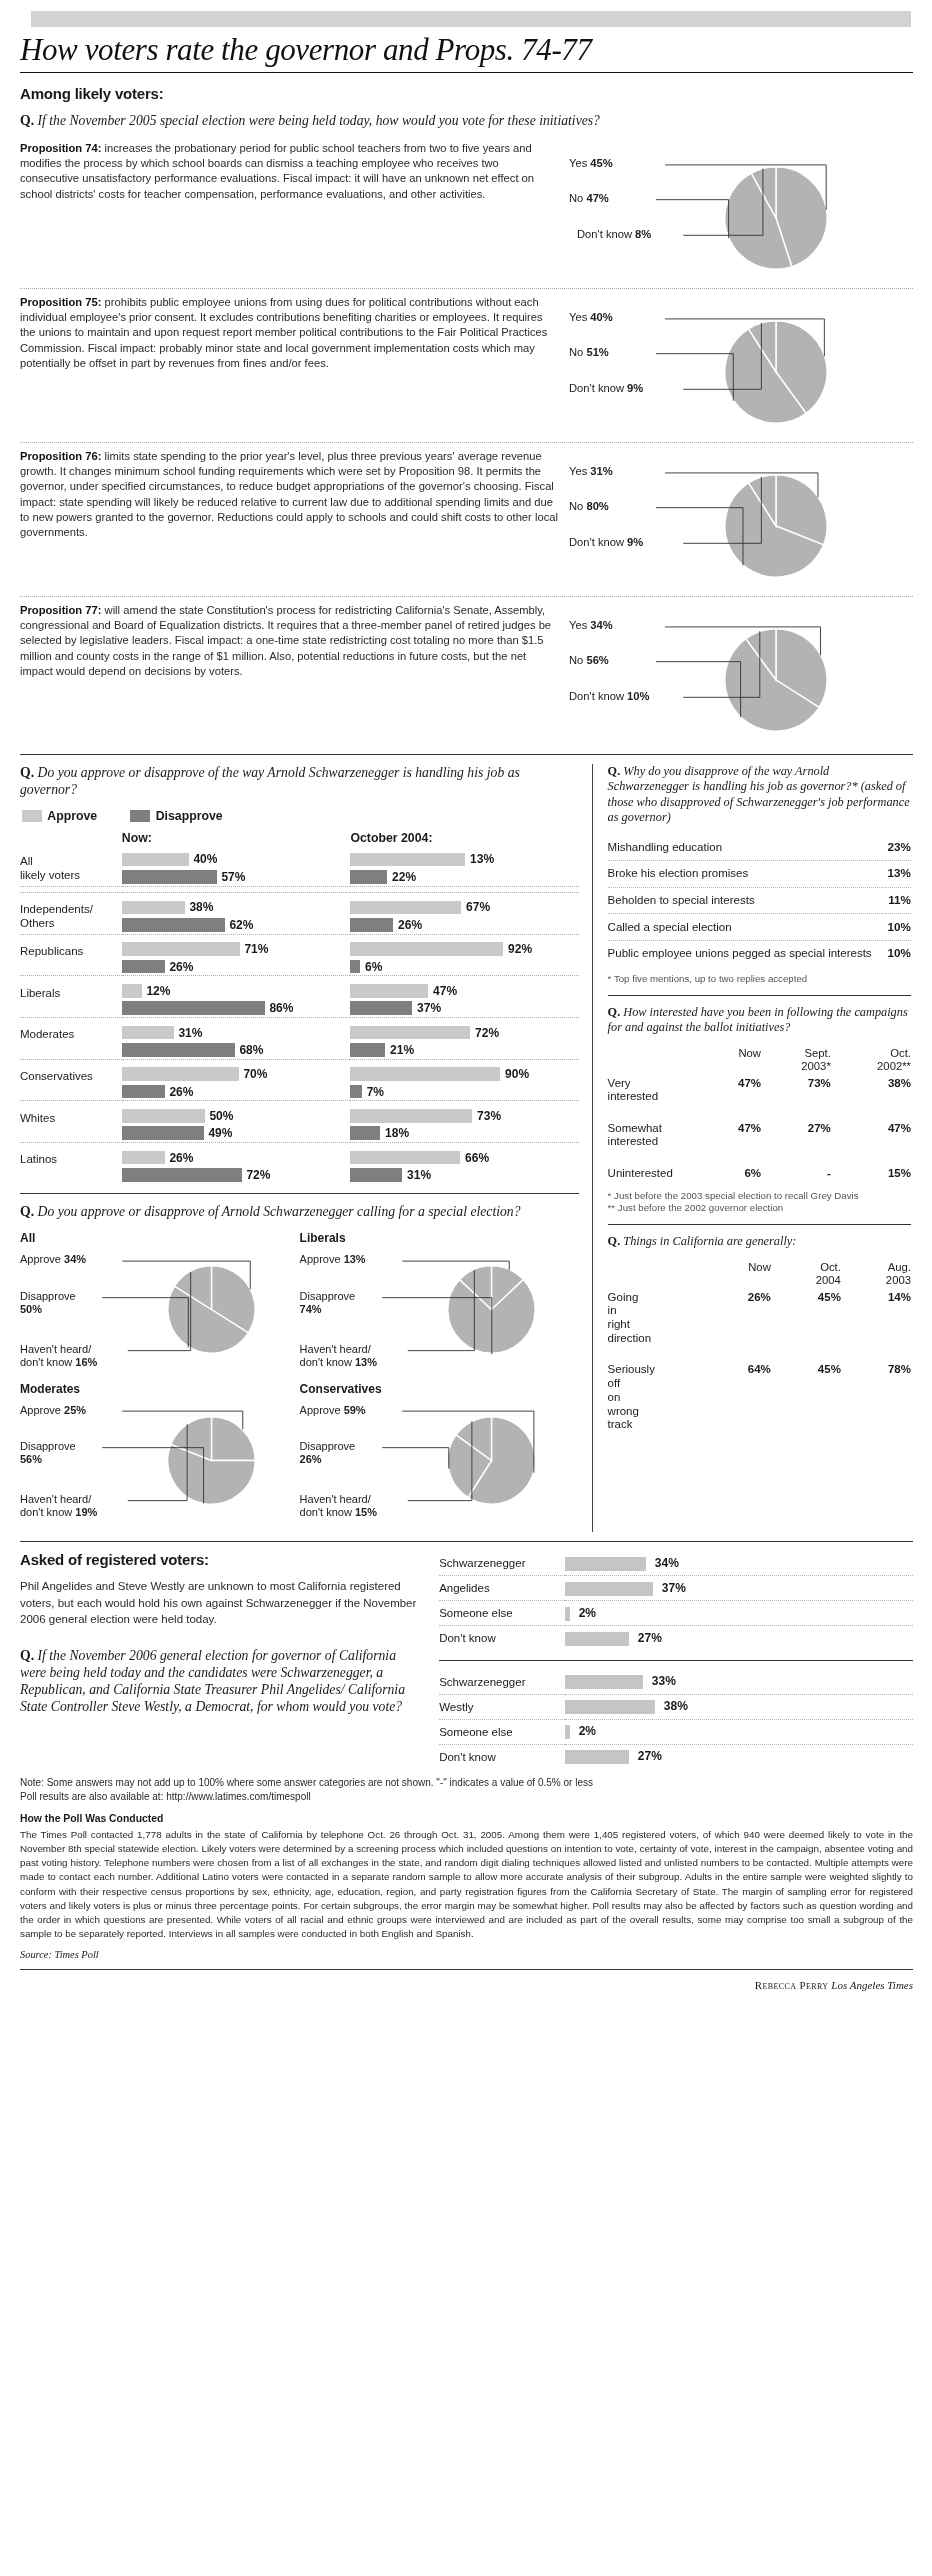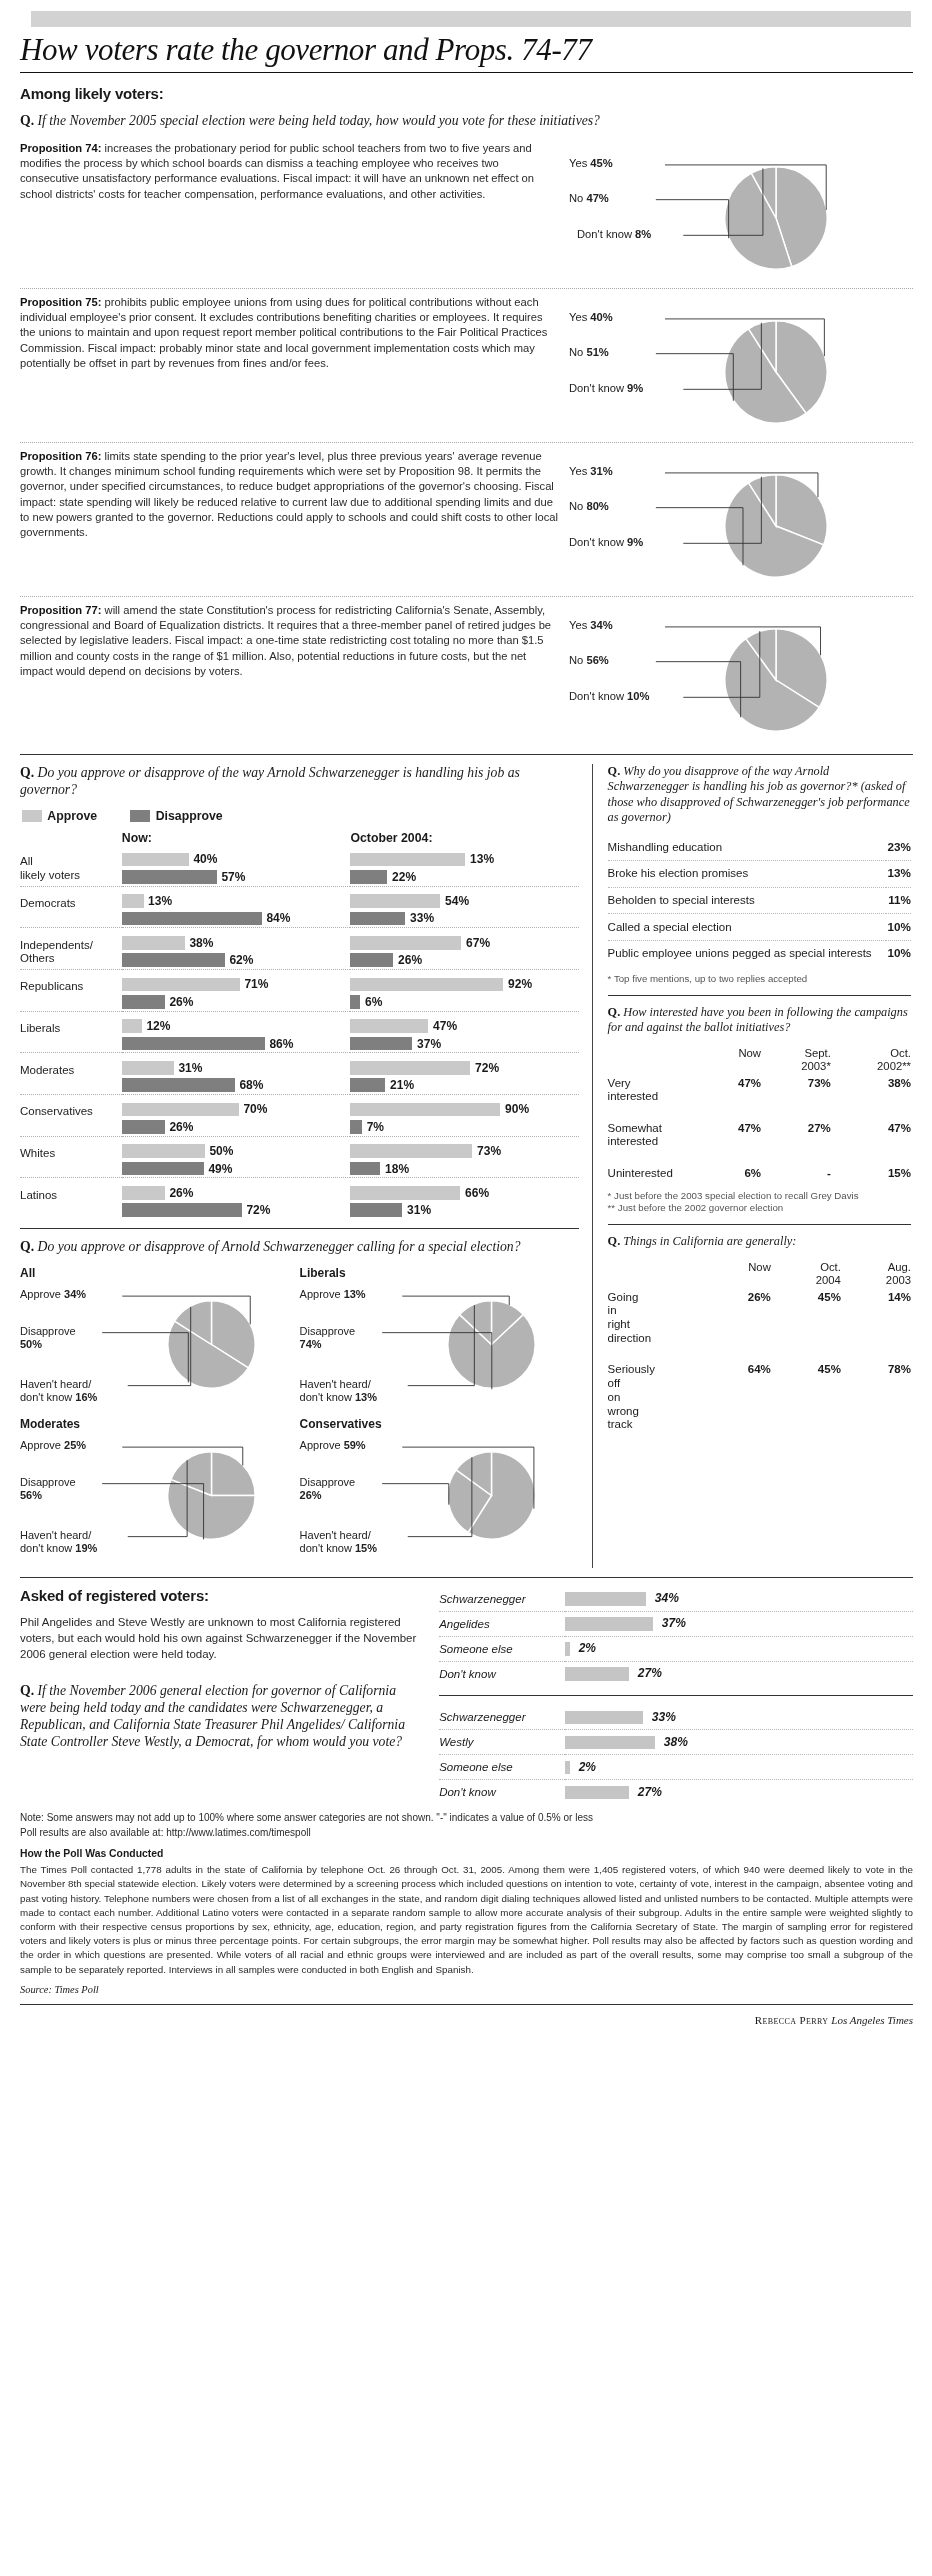--- a/index.html
+++ b/index.html
@@ -98,21 +98,21 @@
   .quad { display:flex; flex-wrap:wrap; }
   .quad-cell { width:50%; }
   .quad-ttl { font-size:12px; font-weight:bold; margin:0 0 2.7px 0; }
   .mini-wrap { position:relative; height:134px; }
   .mini-lbl { position:absolute; font-size:11px; line-height:1.2; color:#222; }
   .mini-lbl b { font-weight:bold; }
 
   
   .rv { display:flex; }
   .rv-l { width:421px; padding-right:14.6px; }
-  .rv-r { width:476px;font-style:italic; }
+  .rv-r { width:476px; }
   .rv-note { font-size:11.5px; line-height:1.4; color:#2a2a2a; margin:0 0 20px 0; }
   .hbt { width:100%; border-collapse:collapse; }
   .hbt td { padding:4.6px 0; vertical-align:middle; font-size:11.5px; }
   .hbt tr + tr td { border-top:0.9px dotted #b7b7b7; }
   .hbt .nm { width:126px; }
   .hbt .bx { }
   .hb { height:13.7px; background:#c5c5c5; display:inline-block; vertical-align:middle; }
   .hbv { font-size:12px; font-weight:bold; margin-left:5.5px; }
 
   
@@ -279,43 +279,20 @@
                 <div class="barline">
     <div class="bar dk" style="width:37px"></div>
     <div class="barval">22%</div>
   </div>
               </td>
             </tr>
             <tr class="rowsep">
               <td></td>
               <td></td>
               <td></td>
-            </tr>
-            <tr>
-              <td class="bt-rowname">Democrats</td>
-              <td class="bt-cell">
-                <div class="barline">
-    <div class="bar lt" style="width:21.7px"></div>
-    <div class="barval">13%</div>
-  </div>
-                <div class="barline">
-    <div class="bar dk" style="width:140px"></div>
-    <div class="barval">84%</div>
-  </div>
-              </td>
-              <td class="bt-cell">
-                <div class="barline">
-    <div class="bar lt" style="width:90px"></div>
-    <div class="barval">54%</div>
-  </div>
-                <div class="barline">
-    <div class="bar dk" style="width:55px"></div>
-    <div class="barval">33%</div>
-  </div>
-              </td>
             </tr>
             <tr class="rowsep">
               <td></td>
               <td></td>
               <td></td>
             </tr>
             <tr>
               <td class="bt-rowname">Independents/<br>Others</td>
               <td class="bt-cell">
                 <div class="barline">

